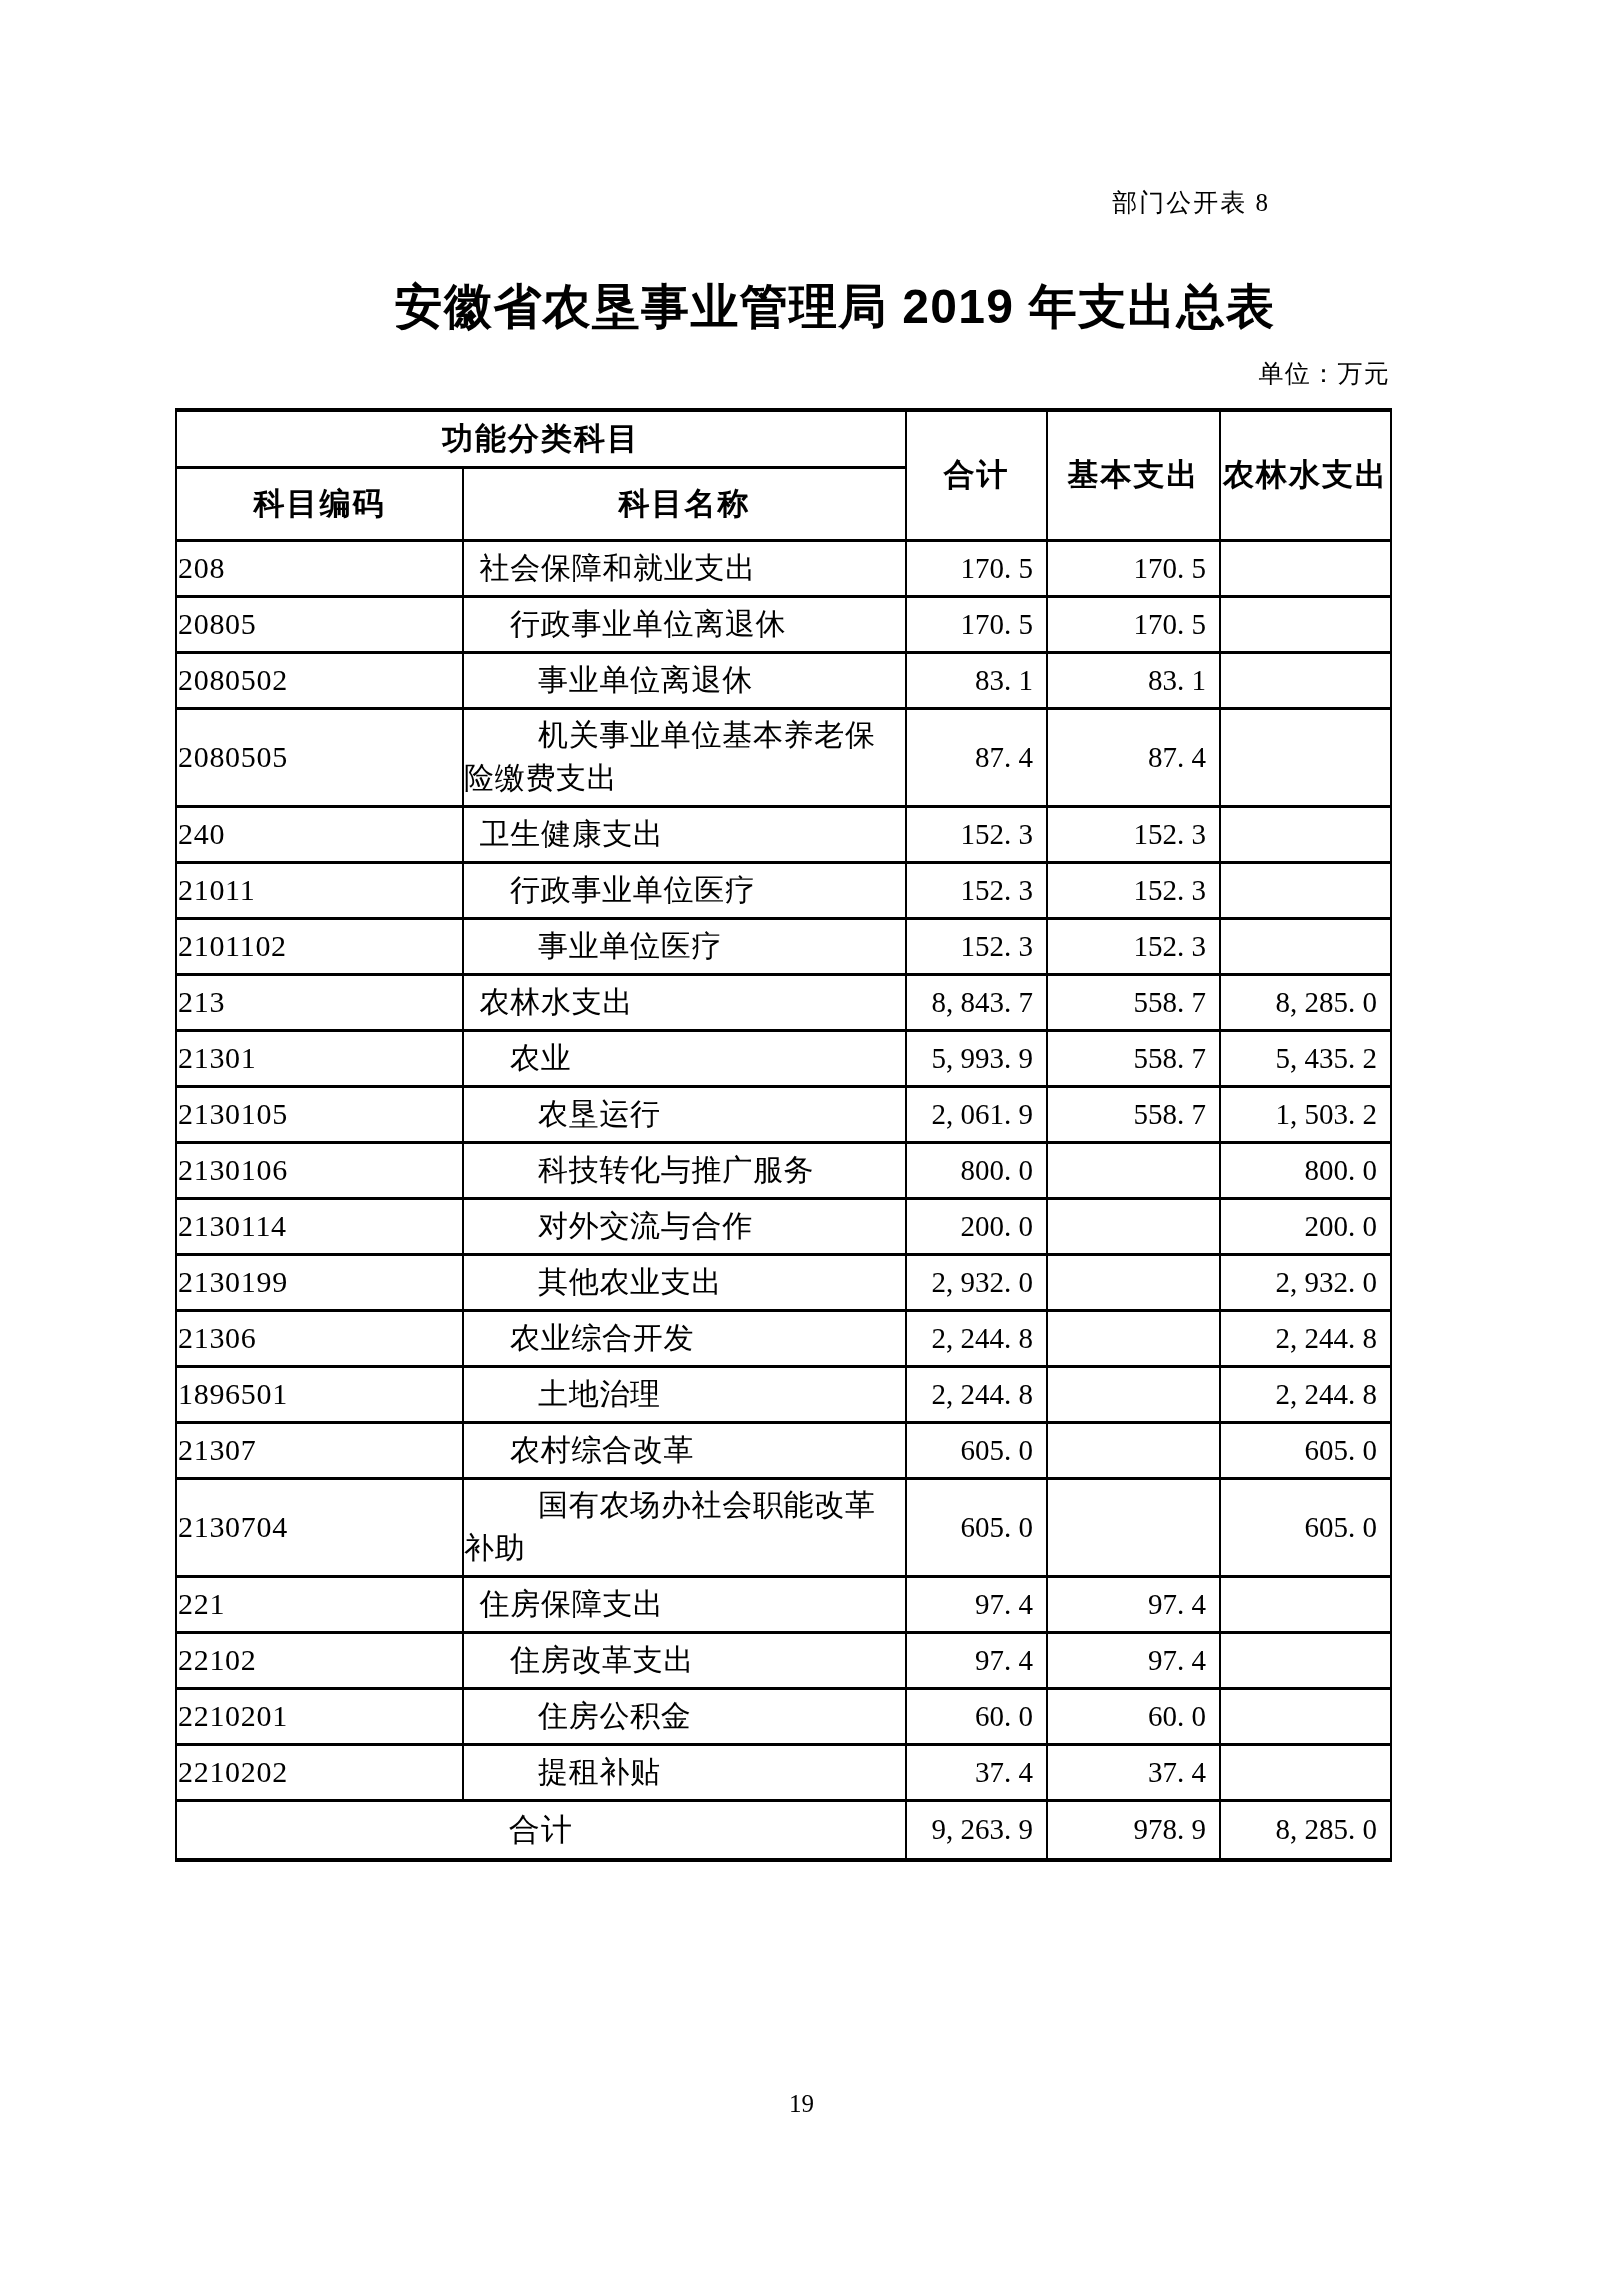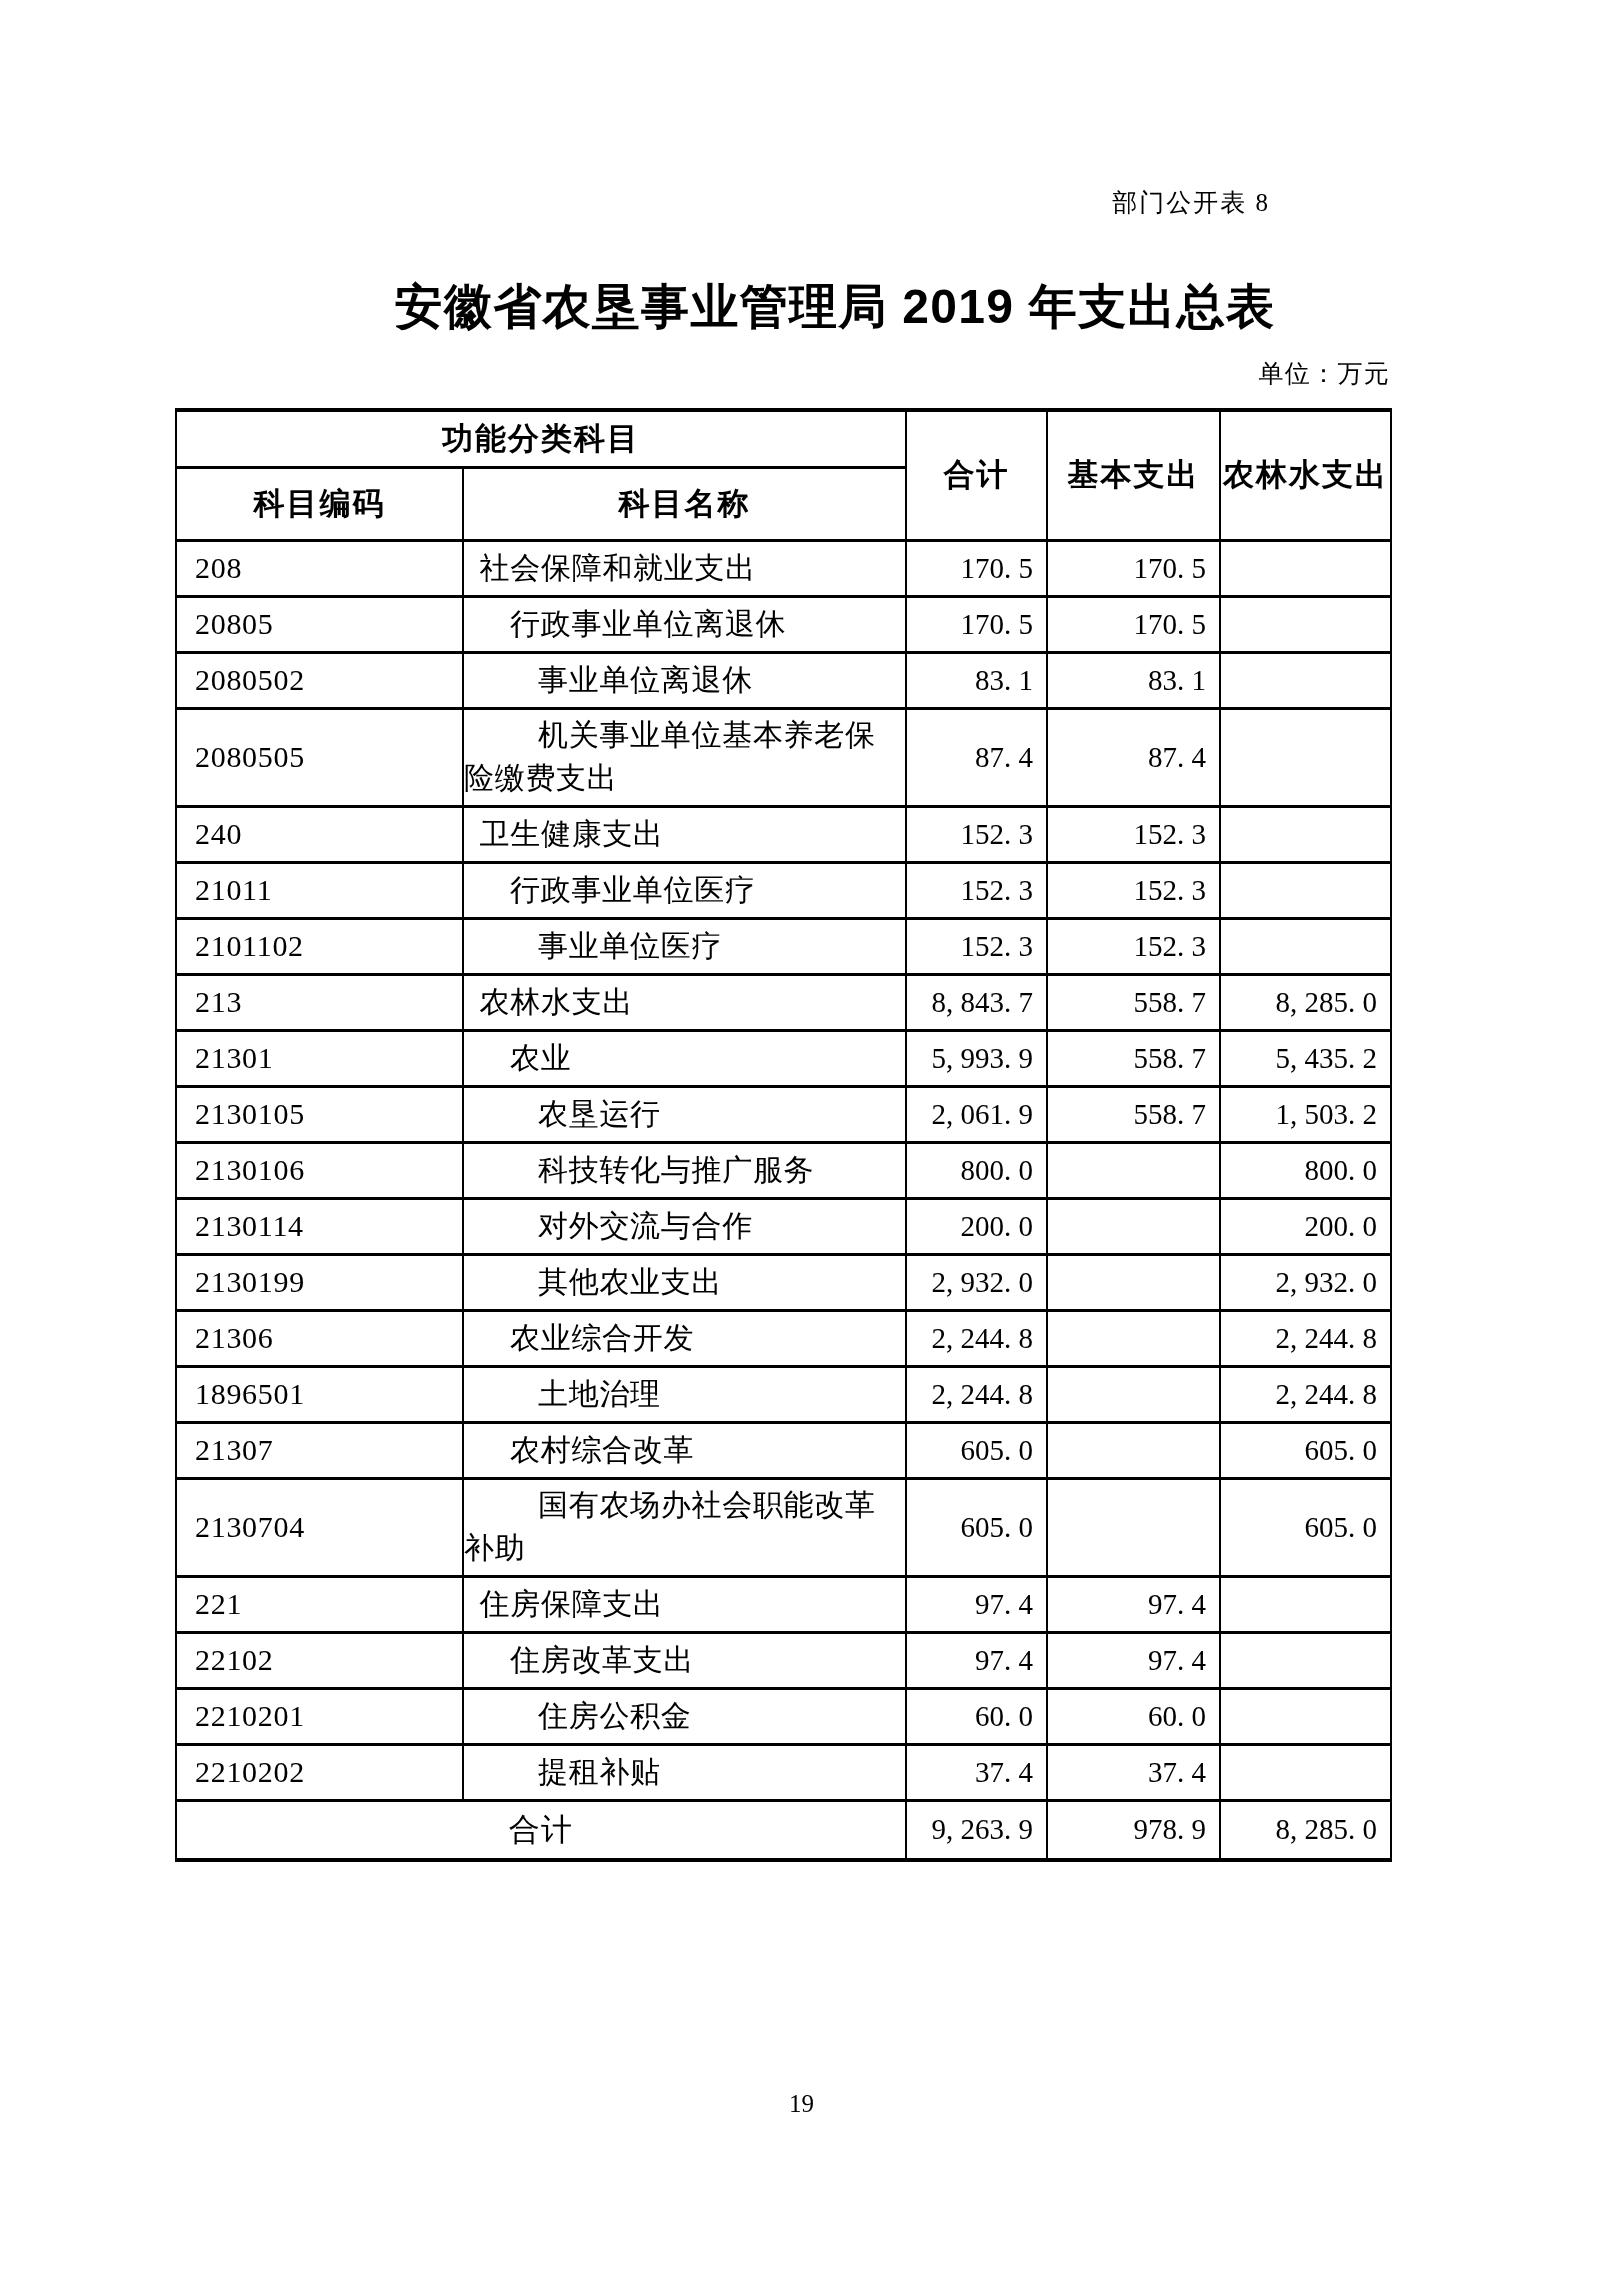--- a/index.html
+++ b/index.html
@@ -75,21 +75,21 @@
     letter-spacing: 2px;
   }
   tr.hrow1 { height: 57px; }
   tr.hrow2 { height: 73px; }
   tr.row-single { height: 56px; }
   tr.row-double { height: 98px; }
   tr.total-row { height: 60px; }
   td.code {
     font-size: 30px;
     text-align: left;
-    padding-left: 18px;
+    padding-left: 1px;
     letter-spacing: 0.7px;
   }
   td.name {
     font-size: 30px;
     text-align: left;
     padding-right: 21px;
     line-height: 1.42;
     letter-spacing: 0.7px;
   }
   .indent-1 { text-indent: 15.6px; }

